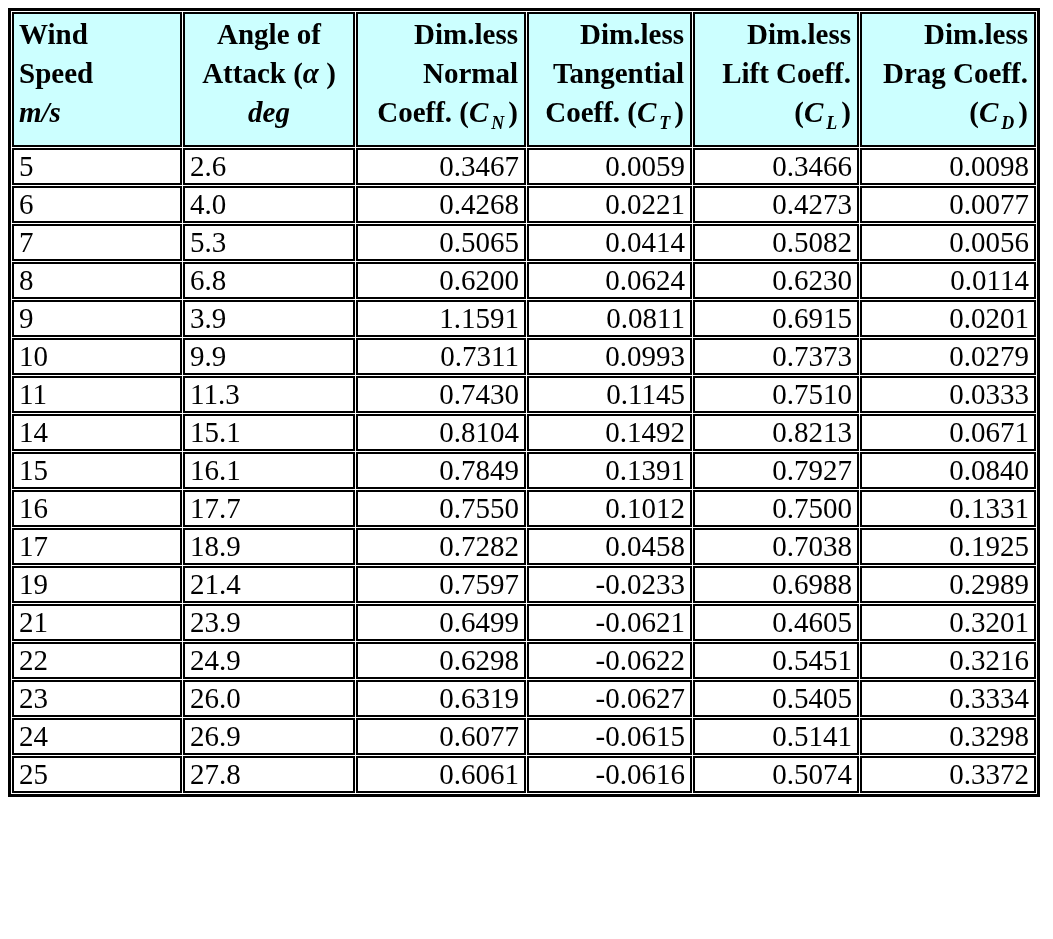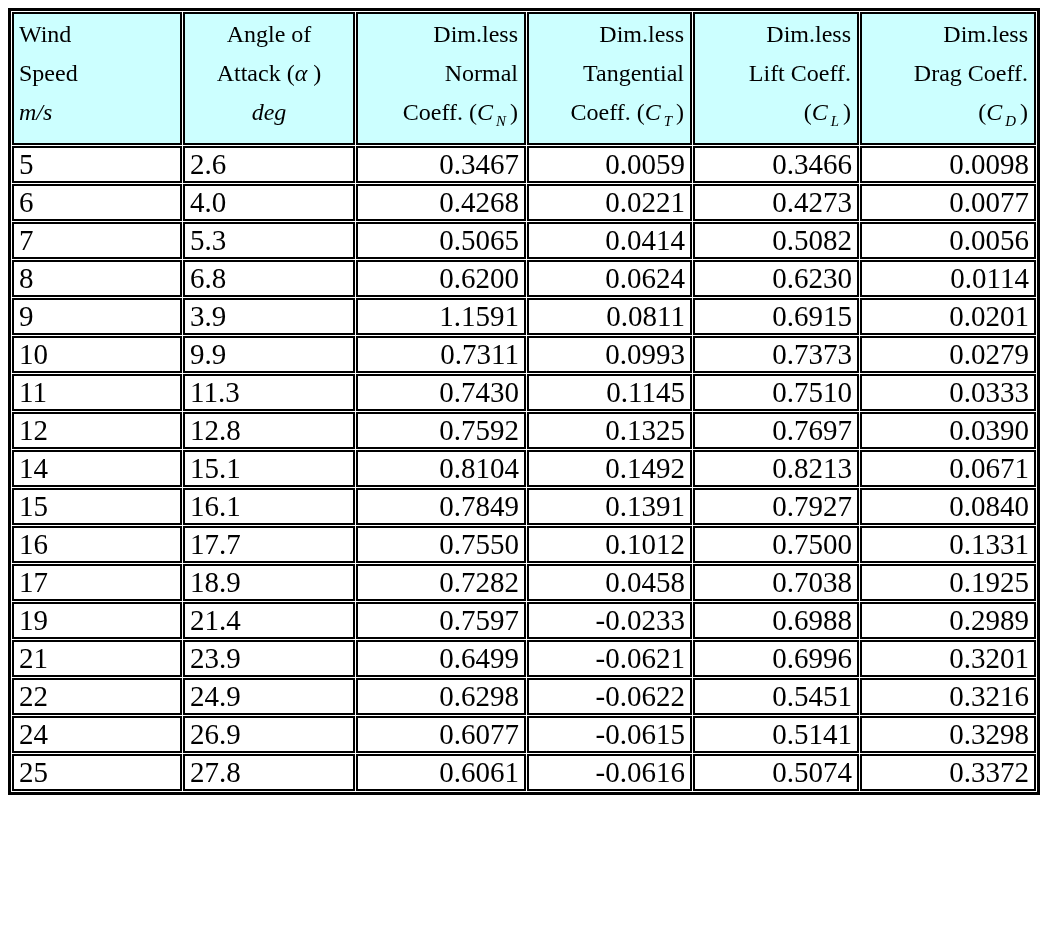--- a/index.html
+++ b/index.html
@@ -20,22 +20,22 @@
     background: #ffffff;
   }
   .coeff-table th, .coeff-table td {
     border: 2px solid #000000;
     box-sizing: border-box;
     overflow: hidden;
     white-space: nowrap;
   }
   .coeff-table thead th {
     background: #CCFFFF;
-    font-weight: normal;
-    font-size: 24px;
+    font-weight: bold;
+    font-size: 29px;
     line-height: 39px;
     vertical-align: top;
     padding: 1px 6px 2px 6px;
   }
   .coeff-table thead th.c1 { padding-left: 5px; }
   .coeff-table tbody td {
     font-size: 29px;
     height: 33px;
     line-height: 33px;
     padding: 0 5px;
@@ -149,28 +149,20 @@
         </tr>
         <tr>
           <td class="al">11</td>
           <td class="ac">11.3</td>
           <td class="ar">0.7430</td>
           <td class="ar">0.1145</td>
           <td class="ar">0.7510</td>
           <td class="ar">0.0333</td>
         </tr>
         <tr>
-          <td class="al">12</td>
-          <td class="ac">12.8</td>
-          <td class="ar">0.7592</td>
-          <td class="ar">0.1325</td>
-          <td class="ar">0.7697</td>
-          <td class="ar">0.0390</td>
-        </tr>
-        <tr>
           <td class="al">14</td>
           <td class="ac">15.1</td>
           <td class="ar">0.8104</td>
           <td class="ar">0.1492</td>
           <td class="ar">0.8213</td>
           <td class="ar">0.0671</td>
         </tr>
         <tr>
           <td class="al">15</td>
           <td class="ac">16.1</td>
@@ -201,32 +193,40 @@
           <td class="ar">0.7597</td>
           <td class="ar">-0.0233</td>
           <td class="ar">0.6988</td>
           <td class="ar">0.2989</td>
         </tr>
         <tr>
           <td class="al">21</td>
           <td class="ac">23.9</td>
           <td class="ar">0.6499</td>
           <td class="ar">-0.0621</td>
-          <td class="ar">0.6996</td>
+          <td class="ar">0.4605</td>
           <td class="ar">0.3201</td>
         </tr>
         <tr>
           <td class="al">22</td>
           <td class="ac">24.9</td>
           <td class="ar">0.6298</td>
           <td class="ar">-0.0622</td>
           <td class="ar">0.5451</td>
           <td class="ar">0.3216</td>
         </tr>
         <tr>
+          <td class="al">23</td>
+          <td class="ac">26.0</td>
+          <td class="ar">0.6319</td>
+          <td class="ar">-0.0627</td>
+          <td class="ar">0.5405</td>
+          <td class="ar">0.3334</td>
+        </tr>
+        <tr>
           <td class="al">24</td>
           <td class="ac">26.9</td>
           <td class="ar">0.6077</td>
           <td class="ar">-0.0615</td>
           <td class="ar">0.5141</td>
           <td class="ar">0.3298</td>
         </tr>
         <tr>
           <td class="al">25</td>
           <td class="ac">27.8</td>

